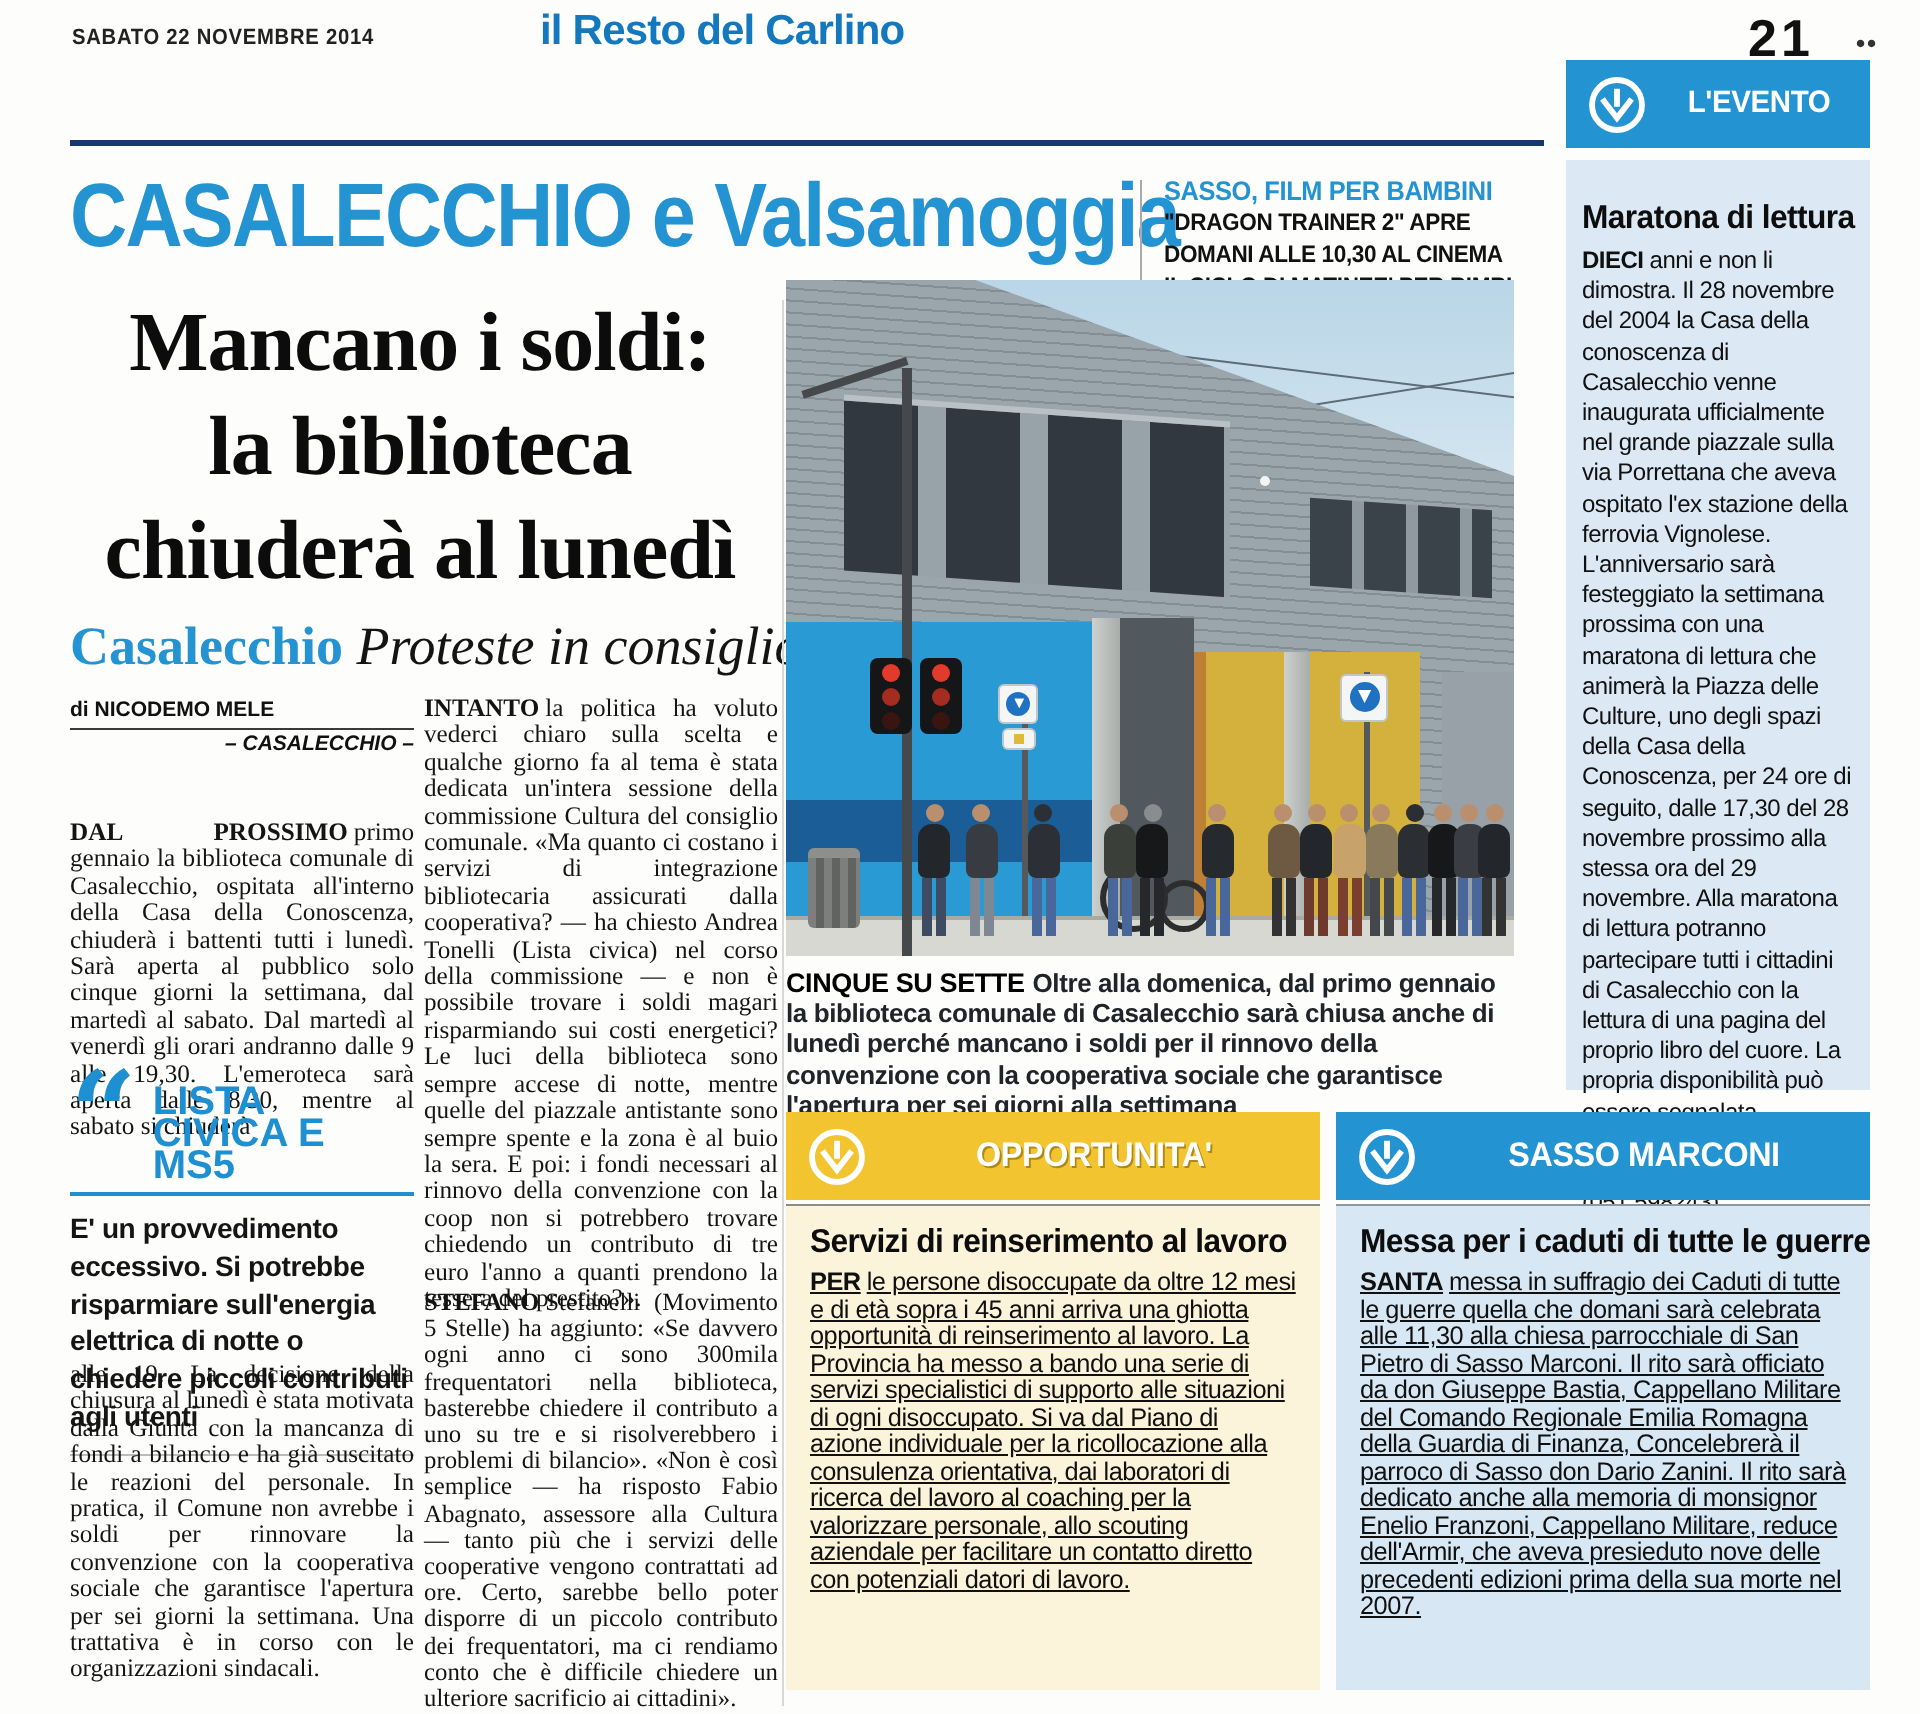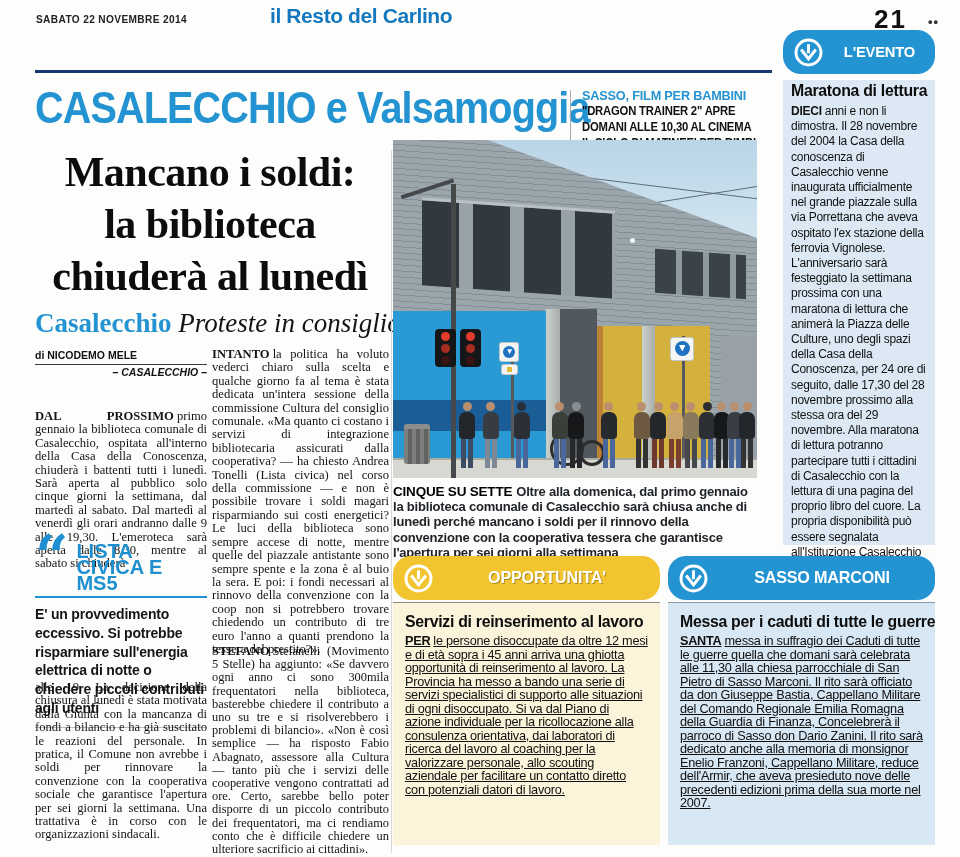--- a/index.html
+++ b/index.html
@@ -98,35 +98,35 @@
   .p-torso { width:16px; height:27px; border-radius:7px 7px 4px 4px; margin:1px auto 0; }
   .p-legs { display:flex; justify-content:space-between; width:12px; margin:0 auto; }
   .p-legs div { width:5px; height:29px; }
 
   
   .caption { left:393px; top:484px; width:366px; font-size:13px; line-height:15.2px; font-weight:bold;
              letter-spacing:-.2px; color:#20242a; }
   .cap-lead { font-weight:800; color:#000; margin-right:4px; font-size:13.5px; }
 
   
-  .bar { height:44px; display:flex; align-items:center;border-radius:18px; }
+  .bar { height:44px; display:flex; align-items:center; }
   .bar-blue { background:#2493d2; }
   .bar-yellow { background:#f1c430; }
   .bar .icon { margin-left:10px; flex:0 0 auto; width:31px; height:31px; }
   .bar .lbl { flex:1; text-align:center; color:#fff; font-size:17px; font-weight:800; letter-spacing:-.2px;
               transform:scaleX(.95); }
   .bar-yellow .lbl { text-shadow:1px 1px 0 rgba(120,90,0,.55); }
   .evento-bar { left:783px; top:30px; width:152px; }
   .evento-bar .lbl { font-size:15.5px; }
   .oppo-bar { left:393px; top:556px; width:267px; }
   .sasso-bar { left:668px; top:556px; width:267px; }
 
   
   .panel { padding:9px 12px; }
-  .evento-panel { left:783px; top:80px; width:152px; height:465px; background:#dce9f5; padding:1px 8px; }
+  .evento-panel { left:783px; top:80px; width:152px; height:465px; background:#dce9f5; padding:20px 8px; }
   .panel-title { font-size:16.5px; font-weight:800; letter-spacing:-.3px; line-height:18px; color:#0d0d0d;
                  transform:scaleX(.96); transform-origin:left; margin-bottom:5px; white-space:nowrap; }
   .panel-body { font-size:12px; line-height:15.2px; letter-spacing:-.25px; color:#101010; font-weight:500; }
   .oppo-panel { left:393px; top:602px; width:267px; height:243px; background:#fbf4da; border-top:1px solid #8d8d85; }
   .sasso-panel { left:668px; top:602px; width:267px; height:243px; background:#d7e7f4; border-top:1px solid #8b99a5; }
   .oppo-panel .panel-body, .sasso-panel .panel-body { font-size:12.7px; line-height:13.5px;text-decoration:underline; }
 </style>
 </head>
 <body>
 
@@ -348,21 +348,21 @@
         <div class="p-torso" style="background:#23262b"></div>
         <div class="p-legs">
           <div style="background:#333333"></div>
           <div style="background:#333333"></div>
         </div>
       </div>
     </div>
 </div>
 
 <div class="abs caption">
-  <span class="cap-lead">CINQUE SU SETTE</span><span>Oltre alla domenica, dal primo gennaio la biblioteca comunale di Casalecchio sarà chiusa anche di lunedì perché mancano i soldi per il rinnovo della convenzione con la cooperativa tessera che garantisce l'apertura per sei giorni alla settimana</span>
+  <span class="cap-lead">CINQUE SU SETTE</span><span>Oltre alla domenica, dal primo gennaio la biblioteca comunale di Casalecchio sarà chiusa anche di lunedì perché mancano i soldi per il rinnovo della convenzione con la cooperativa sociale che garantisce l'apertura per sei giorni alla settimana</span>
 </div>
 
 <div class="abs bar bar-yellow oppo-bar">
   <svg class="icon" viewBox="0 0 36 36">
     <circle cx="18" cy="18" r="14.5" fill="none" stroke="#fff" stroke-width="3.4"></circle>
     <path d="M18 8.5 V19 M9.5 14.5 L18 25.5 L26.5 14.5" fill="none" stroke="#fff" stroke-width="3.4"></path>
   </svg>
   <div class="lbl">OPPORTUNITA'</div>
 </div>
 <div class="abs panel oppo-panel">

